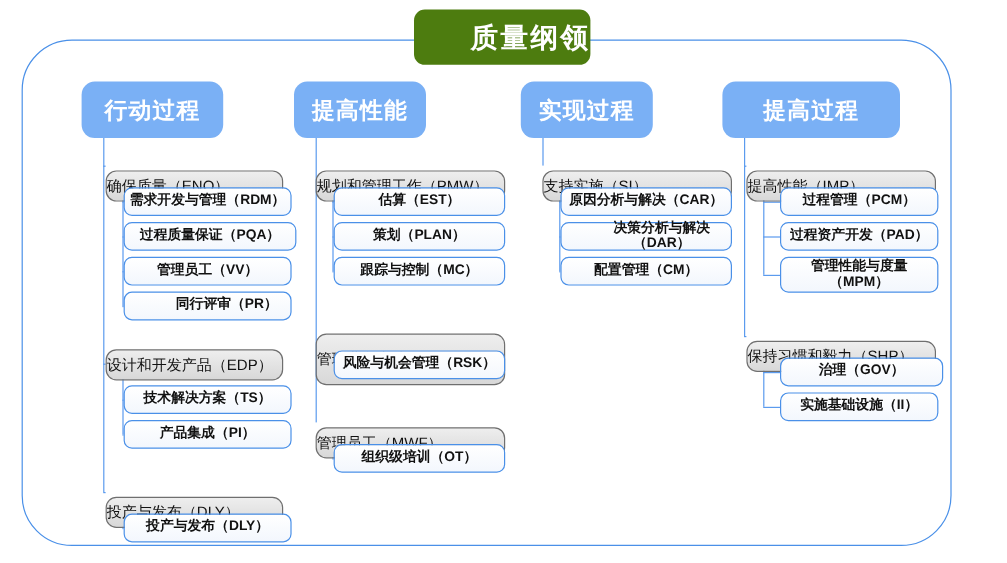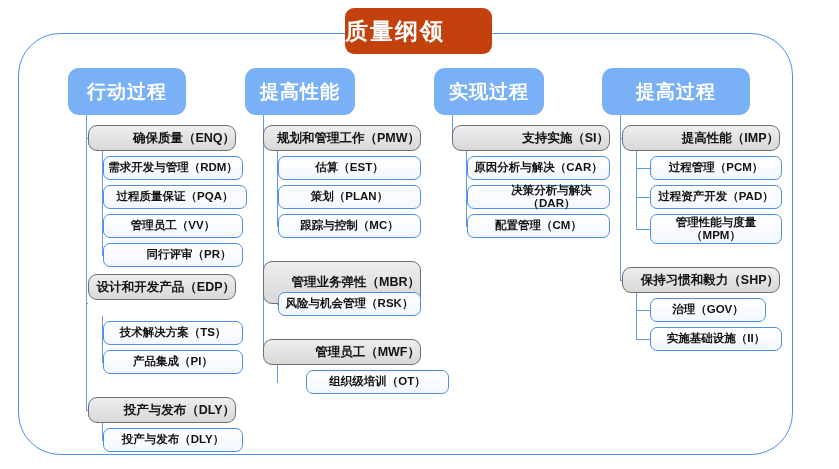--- a/index.html
+++ b/index.html
@@ -18,23 +18,23 @@
     border:1.6px solid #4a90e8;
     border-radius:42px;
     box-sizing:border-box;
     background:transparent;
   }
 
   
   .root-title{
     position:absolute;
     left:345px;top:8px;width:147px;height:46px;
-    background:#c2410c;
+    background:#4d7c0f;
     border-radius:9px;
-    display:flex;align-items:center;justify-content:flex-start;
+    display:flex;align-items:center;justify-content:flex-end;
     color:#ffffff;
     font-size:23px;font-weight:bold;
     letter-spacing:2px;
     z-index:6;
   }
 
   
   .col-head{
     position:absolute;
     height:47px;
@@ -46,26 +46,27 @@
     letter-spacing:1px;
     z-index:5;
   }
 
   
   .grp{
     position:absolute;
     background:linear-gradient(#eeeeee,#d8d8d8);
     border:1.3px solid #6f6f6f;
     border-radius:9px;
-    display:flex;align-items:center;justify-content:flex-end;
+    display:flex;align-items:center;justify-content:flex-start;
     color:#121212;
-    font-size:12.5px;font-weight:bold;
+    font-size:12.5px;font-weight:normal;
     text-align:center;
     box-sizing:border-box;
     z-index:4;
+    margin-top:17px;
   }
 
   
   .leaf{
     position:absolute;
     background:linear-gradient(#ffffff,#f3f7fd);
     border:1.2px solid #4a90e8;
     border-radius:7px;
     display:flex;align-items:center;justify-content:center;
     color:#111111;
@@ -166,21 +167,21 @@
       <div class="ln lnh" style="left: 263px; top: 274px; width: 0px;"></div>
       <div class="leaf" style="left: 278px; top: 292px; width: 143px; height: 24px;">
         <span>风险与机会管理（RSK）</span>
       </div>
       <div class="ln lnh" style="left: 277px; top: 304px; width: 1px;"></div>
       <div class="ln lnv" style="left: 277px; top: 287px; height: 17px;"></div>
       <div class="grp" style="left: 263px; top: 339px; width: 158px; height: 26px;">
         <span>管理员工（MWF）</span>
       </div>
       <div class="ln lnh" style="left: 263px; top: 352px; width: 0px;"></div>
-      <div class="leaf" style="left: 278px; top: 370px; width: 143px; height: 24px; margin-left: 28px;">
+      <div class="leaf" style="left: 278px; top: 370px; width: 143px; height: 24px;">
         <span>组织级培训（OT）</span>
       </div>
       <div class="ln lnh" style="left: 277px; top: 382px; width: 1px;"></div>
       <div class="ln lnv" style="left: 277px; top: 365px; height: 17px;"></div>
       <div class="ln lnv" style="left: 263px; top: 115px; height: 237px;"></div>
       <div class="col-head" style="left: 434px; top: 68px; width: 110px;">
         <span>实现过程</span>
       </div>
       <div class="grp" style="left: 452px; top: 125px; width: 158px; height: 26px;">
         <span>支持实施（SI）</span>
@@ -196,42 +197,42 @@
       <div class="ln lnh" style="left: 466px; top: 197px; width: 1px;"></div>
       <div class="leaf" style="left: 467px; top: 214px; width: 143px; height: 24px;">
         <span>配置管理（CM）</span>
       </div>
       <div class="ln lnh" style="left: 466px; top: 226px; width: 1px;"></div>
       <div class="ln lnv" style="left: 466px; top: 151px; height: 75px;"></div>
       <div class="ln lnv" style="left: 452px; top: 115px; height: 23px;"></div>
       <div class="col-head" style="left: 602px; top: 68px; width: 148px;">
         <span>提高过程</span>
       </div>
-      <div class="grp" style="left: 622px; top: 125px; width: 158px; height: 26px; padding-left: 41px;">
+      <div class="grp" style="left: 622px; top: 125px; width: 158px; height: 26px;">
         <span>提高性能（IMP）</span>
       </div>
       <div class="ln lnh" style="left: 620px; top: 138px; width: 2px;"></div>
       <div class="leaf" style="left: 650px; top: 156px; width: 132px; height: 24px;">
         <span>过程管理（PCM）</span>
       </div>
       <div class="ln lnh" style="left: 636px; top: 168px; width: 14px;"></div>
       <div class="leaf" style="left: 650px; top: 185px; width: 132px; height: 24px;">
         <span>过程资产开发（PAD）</span>
       </div>
       <div class="ln lnh" style="left: 636px; top: 197px; width: 14px;"></div>
       <div class="leaf" style="left: 650px; top: 214px; width: 132px; height: 30px;">
         <span>管理性能与度量<br>（MPM）</span>
       </div>
       <div class="ln lnh" style="left: 636px; top: 229px; width: 14px;"></div>
       <div class="ln lnv" style="left: 636px; top: 151px; height: 78px;"></div>
       <div class="grp" style="left: 622px; top: 267px; width: 158px; height: 26px;">
         <span>保持习惯和毅力（SHP）</span>
       </div>
       <div class="ln lnh" style="left: 620px; top: 280px; width: 2px;"></div>
-      <div class="leaf" style="left: 650px; top: 298px; width: 116px; height: 24px;">
+      <div class="leaf" style="left: 650px; top: 298px; width: 136px; height: 24px;">
         <span>治理（GOV）</span>
       </div>
       <div class="ln lnh" style="left: 636px; top: 310px; width: 14px;"></div>
       <div class="leaf" style="left: 650px; top: 327px; width: 132px; height: 24px;">
         <span>实施基础设施（II）</span>
       </div>
       <div class="ln lnh" style="left: 636px; top: 339px; width: 14px;"></div>
       <div class="ln lnv" style="left: 636px; top: 293px; height: 46px;"></div>
       <div class="ln lnv" style="left: 620px; top: 115px; height: 165px;"></div>
     </div>

